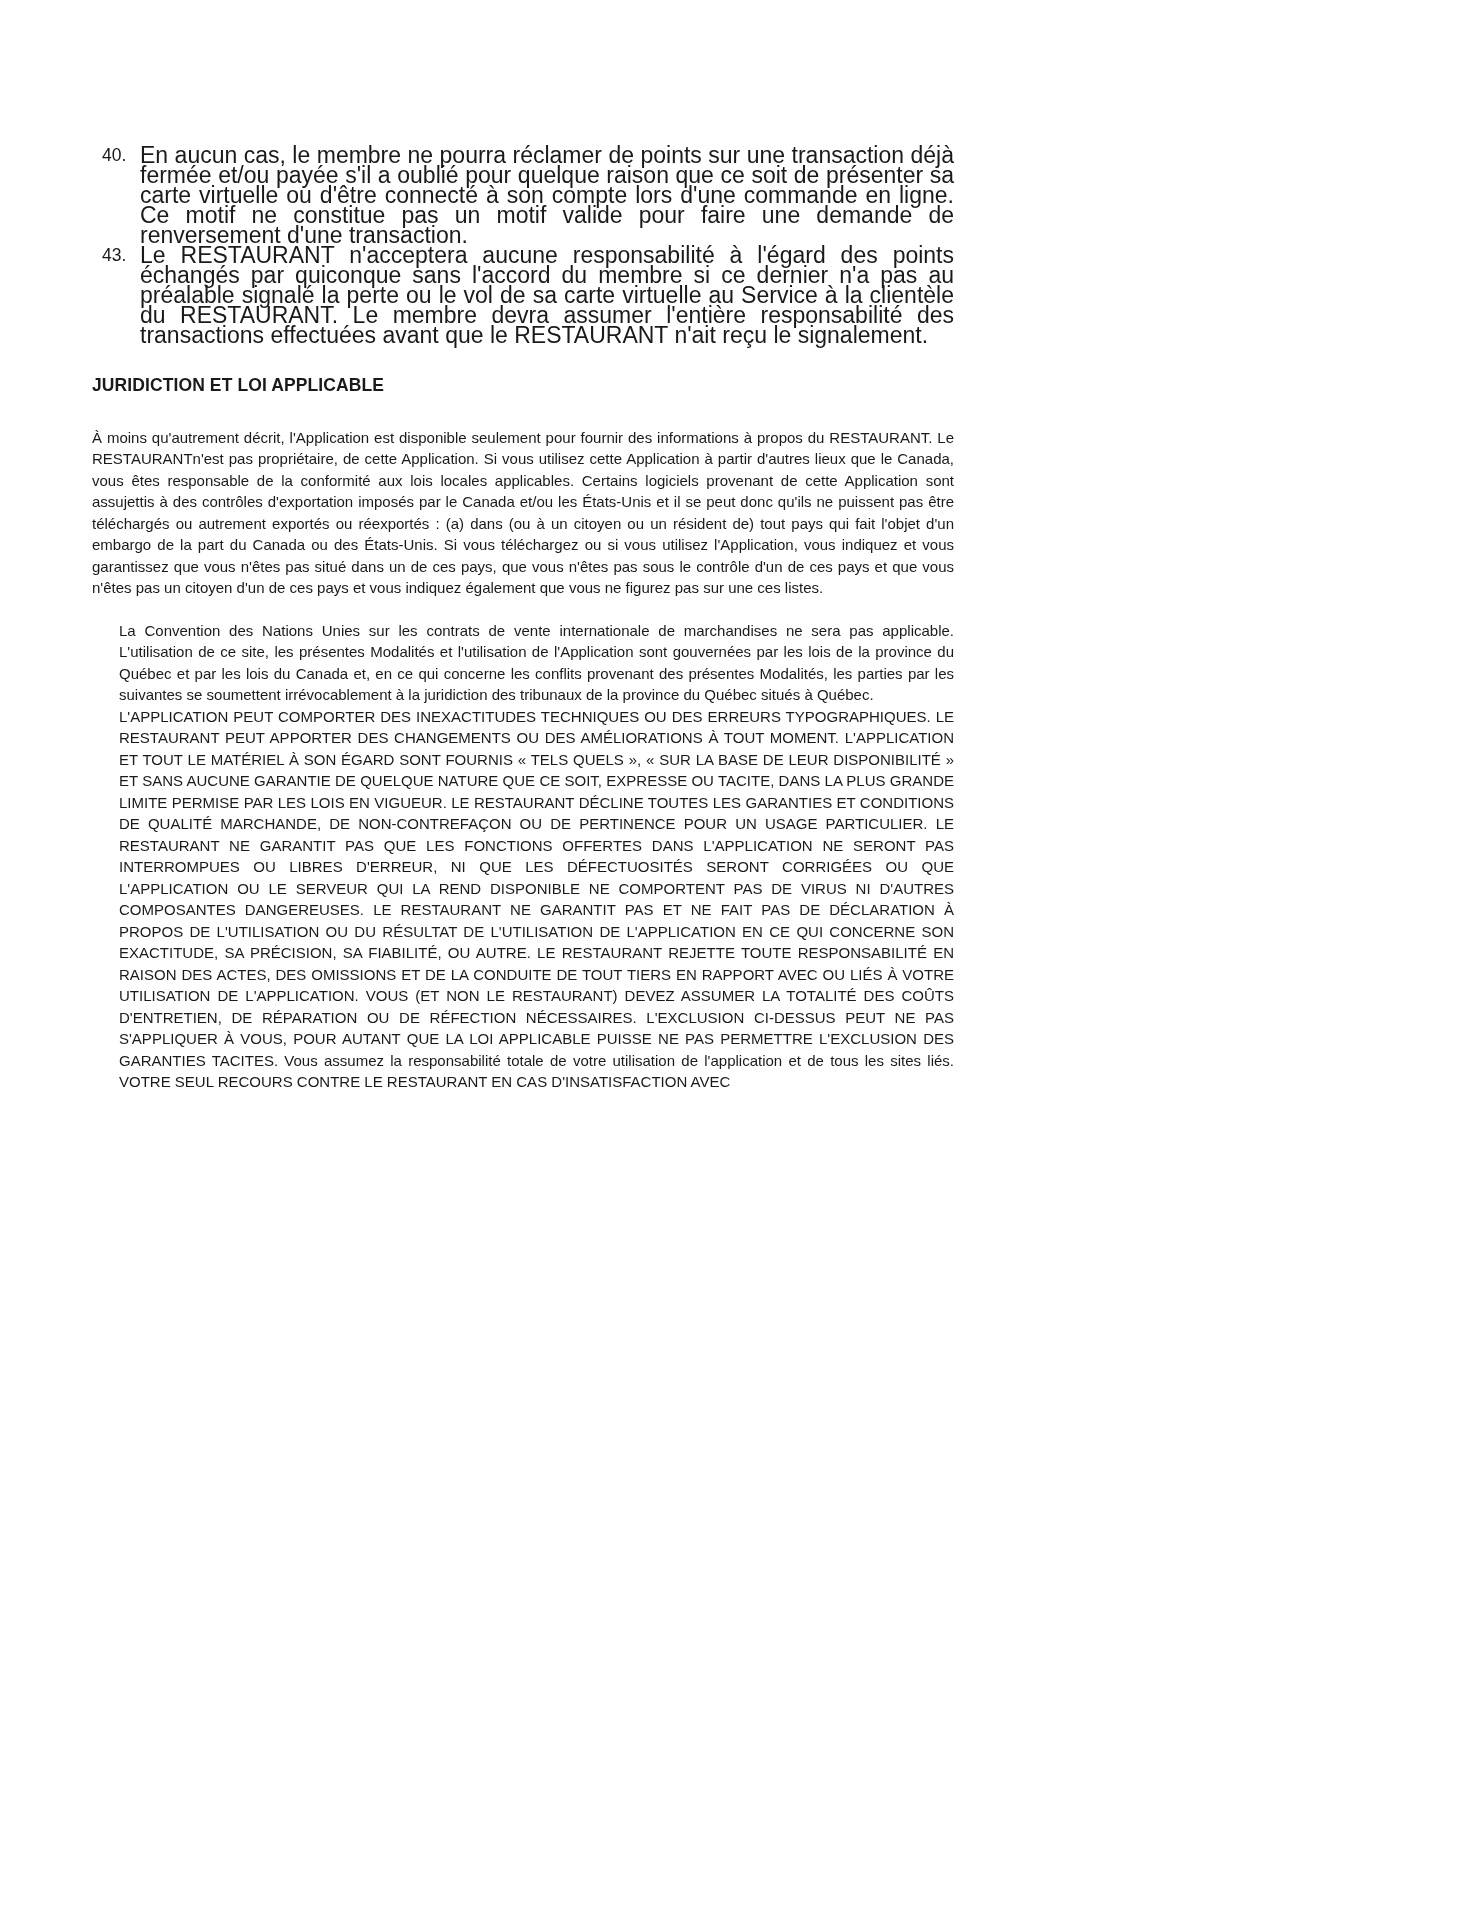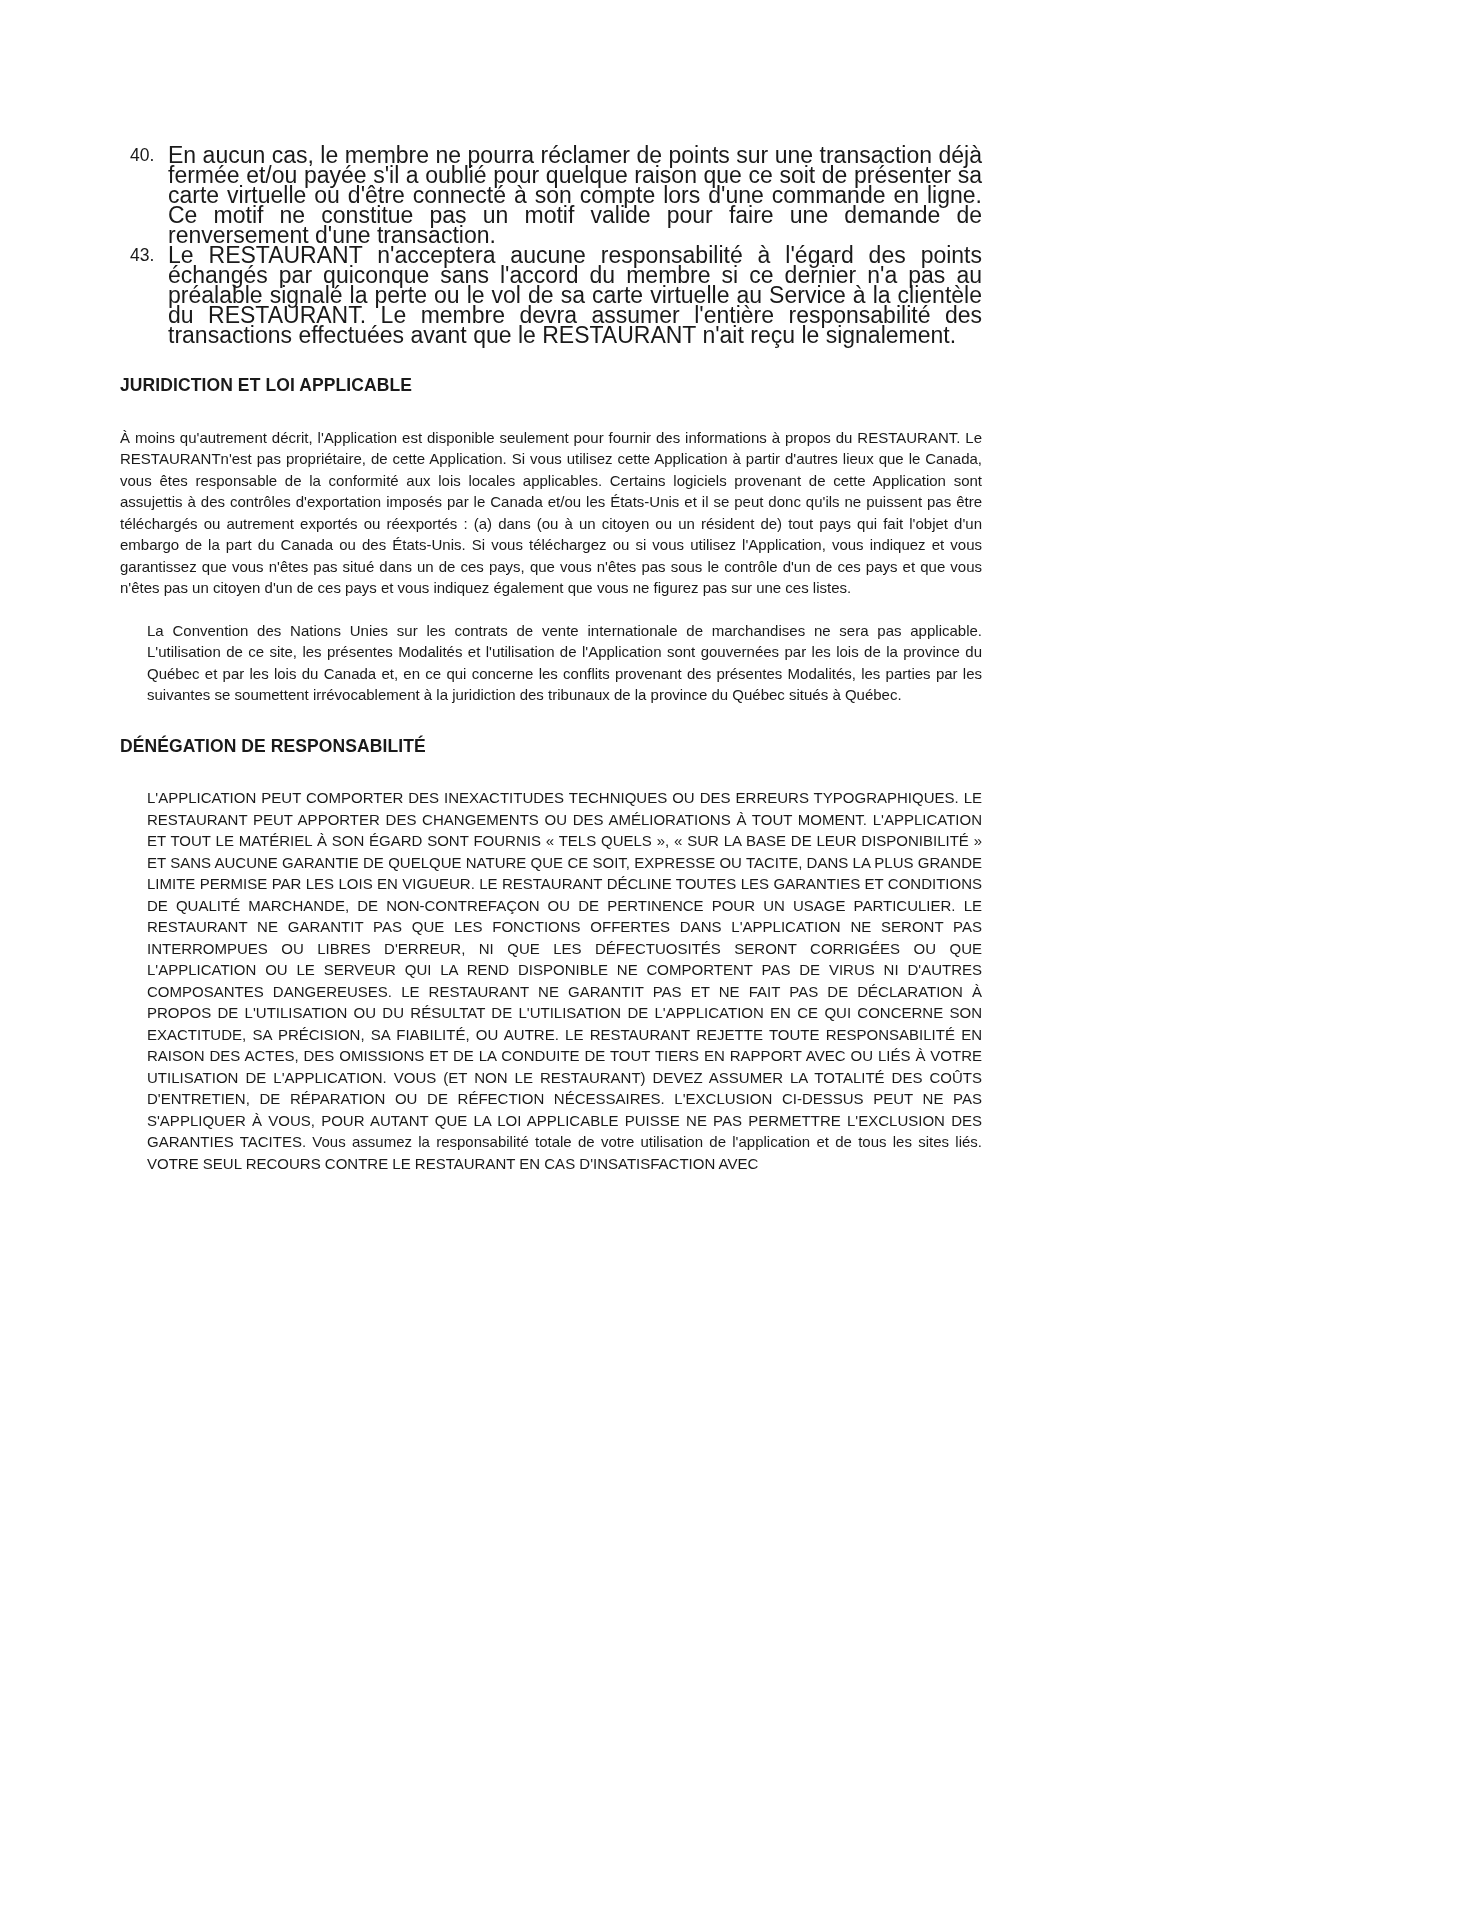--- a/index.html
+++ b/index.html
@@ -11,21 +11,21 @@
     height: 1920px;
     background: #ffffff;
     color: #1a1a1a;
     font-family: "Liberation Sans", "DejaVu Sans", sans-serif;
     overflow: hidden;
   }
   .page {
     box-sizing: border-box;
     width: 1484px;
     height: 1736px;
-    padding: 145px 0 0 120px;
+    padding: 145px 0 0 92px;
   }
   .content {
     width: 862px;
   }
   .terms-list {
     list-style: none;
     margin: 0;
     padding: 0;
   }
   .terms-item {
@@ -80,18 +80,17 @@
       </li>
     </ol>
 
     <section>
       <h2 class="section-heading">JURIDICTION ET LOI APPLICABLE</h2>
       <p class="para">À moins qu'autrement décrit, l'Application est disponible seulement pour fournir des informations à propos du RESTAURANT. Le RESTAURANTn'est pas propriétaire, de cette Application. Si vous utilisez cette Application à partir d'autres lieux que le Canada, vous êtes responsable de la conformité aux lois locales applicables. Certains logiciels provenant de cette Application sont assujettis à des contrôles d'exportation imposés par le Canada et/ou les États-Unis et il se peut donc qu'ils ne puissent pas être téléchargés ou autrement exportés ou réexportés : (a) dans (ou à un citoyen ou un résident de) tout pays qui fait l'objet d'un embargo de la part du Canada ou des États-Unis. Si vous téléchargez ou si vous utilisez l'Application, vous indiquez et vous garantissez que vous n'êtes pas situé dans un de ces pays, que vous n'êtes pas sous le contrôle d'un de ces pays et que vous n'êtes pas un citoyen d'un de ces pays et vous indiquez également que vous ne figurez pas sur une ces listes.</p>
       <p class="para">La Convention des Nations Unies sur les contrats de vente internationale de marchandises ne sera pas applicable. L'utilisation de ce site, les présentes Modalités et l'utilisation de l'Application sont gouvernées par les lois de la province du Québec et par les lois du Canada et, en ce qui concerne les conflits provenant des présentes Modalités, les parties par les suivantes se soumettent irrévocablement à la juridiction des tribunaux de la province du Québec situés à Québec.</p>
     </section>
 
     <section>
-      <h2 class="section-heading">DÉNÉGATION DE RESPONSABILITÉ</h2>
       <p class="para">L'APPLICATION PEUT COMPORTER DES INEXACTITUDES TECHNIQUES OU DES ERREURS TYPOGRAPHIQUES. LE RESTAURANT PEUT APPORTER DES CHANGEMENTS OU DES AMÉLIORATIONS À TOUT MOMENT. L'APPLICATION ET TOUT LE MATÉRIEL À SON ÉGARD SONT FOURNIS « TELS QUELS », « SUR LA BASE DE LEUR DISPONIBILITÉ » ET SANS AUCUNE GARANTIE DE QUELQUE NATURE QUE CE SOIT, EXPRESSE OU TACITE, DANS LA PLUS GRANDE LIMITE PERMISE PAR LES LOIS EN VIGUEUR. LE RESTAURANT DÉCLINE TOUTES LES GARANTIES ET CONDITIONS DE QUALITÉ MARCHANDE, DE NON-CONTREFAÇON OU DE PERTINENCE POUR UN USAGE PARTICULIER. LE RESTAURANT NE GARANTIT PAS QUE LES FONCTIONS OFFERTES DANS L'APPLICATION NE SERONT PAS INTERROMPUES OU LIBRES D'ERREUR, NI QUE LES DÉFECTUOSITÉS SERONT CORRIGÉES OU QUE L'APPLICATION OU LE SERVEUR QUI LA REND DISPONIBLE NE COMPORTENT PAS DE VIRUS NI D'AUTRES COMPOSANTES DANGEREUSES. LE RESTAURANT NE GARANTIT PAS ET NE FAIT PAS DE DÉCLARATION À PROPOS DE L'UTILISATION OU DU RÉSULTAT DE L'UTILISATION DE L'APPLICATION EN CE QUI CONCERNE SON EXACTITUDE, SA PRÉCISION, SA FIABILITÉ, OU AUTRE. LE RESTAURANT REJETTE TOUTE RESPONSABILITÉ EN RAISON DES ACTES, DES OMISSIONS ET DE LA CONDUITE DE TOUT TIERS EN RAPPORT AVEC OU LIÉS À VOTRE UTILISATION DE L'APPLICATION. VOUS (ET NON LE RESTAURANT) DEVEZ ASSUMER LA TOTALITÉ DES COÛTS D'ENTRETIEN, DE RÉPARATION OU DE RÉFECTION NÉCESSAIRES. L'EXCLUSION CI-DESSUS PEUT NE PAS S'APPLIQUER À VOUS, POUR AUTANT QUE LA LOI APPLICABLE PUISSE NE PAS PERMETTRE L'EXCLUSION DES GARANTIES TACITES. Vous assumez la responsabilité totale de votre utilisation de l'application et de tous les sites liés. VOTRE SEUL RECOURS CONTRE LE RESTAURANT EN CAS D'INSATISFACTION AVEC</p>
     </section>
 
   </div>
 </div>
 
 </body></html>

